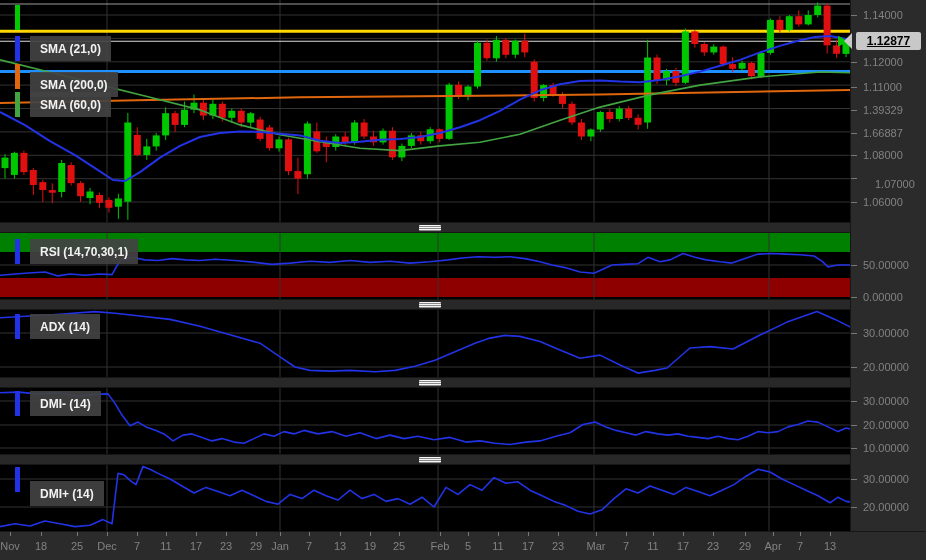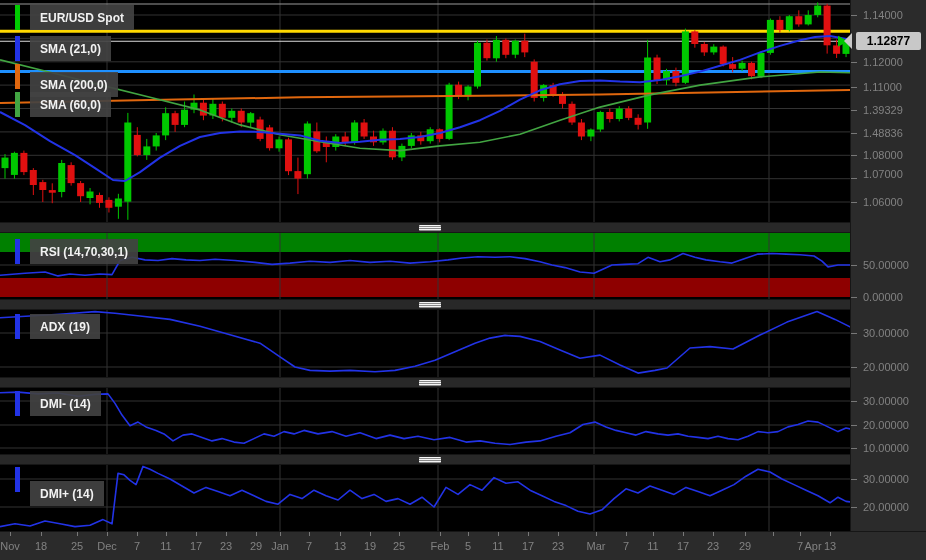--- a/index.html
+++ b/index.html
@@ -9,21 +9,21 @@
   .sep{position:absolute;left:0;width:850px;height:11px;background:#282828;border-top:1px solid #161616;border-bottom:1px solid #161616;box-sizing:border-box;z-index:2;}
   .grip{position:absolute;left:419px;top:2px;width:22px;height:6px;border-radius:1px;
         background:repeating-linear-gradient(to bottom,#f5f5f5 0,#f5f5f5 1px,#8a8a8a 1px,#8a8a8a 2px);}
   .lbar{position:absolute;left:15px;width:5px;height:25px;z-index:3;}
   .lblbox{position:absolute;left:30px;height:25px;display:flex;align-items:center;background:rgba(66,66,66,0.92);
           color:#f2f2f2;font-size:12px;font-weight:bold;padding:0 10px;white-space:nowrap;z-index:3;}
   #right-axis{position:absolute;left:850px;top:0;width:76px;height:560px;background:#2b2b2b;border-left:1px solid #161616;box-sizing:border-box;z-index:4;}
   .axlab{position:absolute;left:12px;color:#828282;font-size:11px;white-space:nowrap;}
   .atick{position:absolute;left:0;width:6px;height:1px;background:#787878;}
   #price-box{position:absolute;left:5px;width:65px;height:18px;background:#c8c8c8;color:#000;
-             font-size:12px;font-weight:bold;display:flex;align-items:center;justify-content:center;border-radius:2px;z-index:5;}
+             font-size:12px;font-weight:bold;display:flex;align-items:center;justify-content:center;border-radius:2px;z-index:5;text-decoration:underline;}
   #price-arrow{position:absolute;left:-7px;width:0;height:0;border-top:8px solid transparent;
                border-bottom:8px solid transparent;border-right:8px solid #c8c8c8;z-index:5;}
   #bottom-axis{position:absolute;left:0;top:531px;width:926px;height:43px;background:#2b2b2b;border-top:1px solid #161616;box-sizing:border-box;z-index:4;}
   .dlab{position:absolute;top:8px;color:#828282;font-size:11px;transform:translateX(-50%);white-space:nowrap;}
   .dtick{position:absolute;top:0;width:1px;height:4px;background:#787878;}
 </style>
 </head>
 <body>
 
 <div id="root">
@@ -266,43 +266,40 @@
       <polyline points="0,59.9 50,72.3 100,84.9 150,97.3 200,109.9 240,124.9 280,134.7 320,141.7 360,148.2 400,150.6 440,145.9 480,142.2 520,134.2 560,120.2 600,107.1 650,94.9 700,85.1 760,76.9 820,72.0 857,73.0" fill="none" stroke="#42A542" stroke-width="1.6" stroke-linejoin="round"></polyline>
       <polyline points="0,112.0 25,125.1 50,141.2 75,155.2 95,168.1 113,180.0 125,181.0 140,172.1 160,157.6 180,145.9 200,137.0 220,133.0 240,131.4 260,131.9 280,133.7 300,135.4 320,140.8 340,143.1 360,141.7 380,139.8 400,138.9 420,137.0 440,133.0 460,127.2 480,120.2 500,110.8 520,99.6 540,90.3 560,84.2 580,80.9 600,80.4 620,81.6 640,82.3 660,80.0 680,76.2 700,71.6 720,65.7 740,59.9 760,52.4 780,45.9 800,40.2 815,37.0 830,36.0 845,38.8 857,41.2" fill="none" stroke="#2233E6" stroke-width="2" stroke-linejoin="round"></polyline>
       <polygon points="838,35.8 848,41.3 838,46.8" fill="#00C800"></polygon>
       <polyline points="0,275.2 25,273.3 45,272.0 58,275.9 70,274.0 85,275.2 100,274.0 112,274.6 120,260.5 132,257.3 145,259.9 158,260.5 172,258.6 186,259.9 200,260.5 215,259.2 235,260.5 255,262.4 272,264.4 290,263.1 310,261.2 330,262.4 350,260.5 370,262.4 390,261.2 410,263.1 430,261.8 448,259.9 462,258.0 478,256.7 495,257.3 510,256.7 525,258.6 540,261.8 552,265.0 565,267.6 580,272.0 594,273.3 605,268.2 612,265.0 625,264.4 638,263.7 648,257.3 660,261.8 670,259.9 683,253.5 695,257.3 706,259.9 720,261.8 732,263.1 745,258.6 758,254.1 772,253.5 786,254.1 800,254.8 814,256.0 822,261.2 828,266.9 838,265.0 850,265.0 857,265.6" fill="none" stroke="#2233E6" stroke-width="1.6" stroke-linejoin="round"></polyline>
       <polyline points="0,317.7 30,316.0 60,314.3 95,311.6 115,313.3 140,316.0 170,319.4 200,326.2 230,334.7 260,343.2 280,356.8 295,367.0 310,370.4 330,371.1 350,370.4 375,371.8 395,370.4 415,366.3 435,360.2 455,351.7 475,343.2 490,338.1 505,335.4 520,336.4 540,341.5 560,350.0 580,358.2 600,355.1 620,365.0 638,373.1 655,370.4 667,368.0 690,348.0 710,346.6 733,349.0 760,335.0 787,322.1 817,311.6 835,319.4 850,326.9 857,327.9" fill="none" stroke="#2233E6" stroke-width="1.6" stroke-linejoin="round"></polyline>
       <polyline points="0,392.8 18,392.1 38,393.9 58,393.0 78,396.3 95,394.4 108,393.9 115,403.4 122,415.1 130,425.7 138,422.1 146,426.9 156,430.4 164,433.9 173,440.9 183,435.1 192,433.9 202,437.4 212,440.9 222,438.6 234,442.1 244,443.3 254,438.6 264,433.9 274,436.3 284,431.6 294,433.9 304,430.4 318,433.9 332,431.6 346,436.3 360,432.7 376,438.6 390,435.1 404,438.6 418,436.3 434,439.8 450,437.4 466,442.1 480,440.9 495,443.3 510,444.5 526,442.1 540,440.9 556,436.3 570,432.7 583,424.5 595,422.1 606,426.9 616,430.4 626,432.7 636,435.1 646,431.6 658,433.9 668,435.1 678,433.9 688,436.3 698,437.4 708,438.6 718,436.3 728,438.6 738,439.8 748,436.3 758,431.6 768,432.7 778,431.6 788,426.9 798,424.5 808,421.0 818,422.1 828,426.9 838,431.6 846,428.0 857,430.4" fill="none" stroke="#2233E6" stroke-width="1.6" stroke-linejoin="round"></polyline>
       <polyline points="0,526.6 15,523.8 30,526.0 45,521.0 60,523.8 75,526.6 90,525.2 103,519.6 112,523.8 118,473.4 124,474.8 130,480.4 136,484.6 143,466.4 150,469.2 158,473.4 170,479.0 182,486.0 194,493.0 206,487.4 218,491.6 230,495.8 242,490.2 254,495.8 266,501.4 278,504.2 290,494.4 302,498.6 314,490.2 326,495.8 338,500.0 350,490.2 362,498.6 374,494.4 386,501.4 398,498.6 410,504.2 422,497.2 434,507.0 446,487.4 458,494.4 470,484.6 482,490.2 494,477.6 506,483.2 518,481.8 530,490.2 542,495.8 554,501.4 566,505.6 578,511.2 590,514.0 602,509.8 614,498.6 626,488.8 638,493.0 650,486.0 662,490.2 674,494.4 686,487.4 698,491.6 710,495.8 722,490.2 734,484.6 746,476.2 758,469.2 770,472.0 782,479.0 794,484.6 806,490.2 818,495.8 830,502.8 838,497.2 846,501.4 857,502.8" fill="none" stroke="#2233E6" stroke-width="1.6" stroke-linejoin="round"></polyline>
     </svg>
 
   <div class="lbar" style="top: 5px; background: rgb(0, 204, 0);"></div>
-  <div class="lblbox" style="top:5px">
-    <span>EUR/USD Spot</span>
-  </div>
   <div class="lbar" style="top: 36px; background: rgb(34, 51, 230);"></div>
   <div class="lblbox" style="top:36px">
     <span>SMA (21,0)</span>
   </div>
   <div class="lbar" style="top: 64px; background: rgb(224, 103, 14);"></div>
   <div class="lblbox" style="top:72px">
     <span>SMA (200,0)</span>
   </div>
   <div class="lbar" style="top: 92px; background: rgb(66, 165, 66);"></div>
   <div class="lblbox" style="top:92px">
     <span>SMA (60,0)</span>
   </div>
 
   <div class="lbar" style="top: 239px; background: rgb(34, 51, 230);"></div>
   <div class="lblbox" style="top:239px">
     <span>RSI (14,70,30,1)</span>
   </div>
   <div class="lbar" style="top: 314px; background: rgb(34, 51, 230);"></div>
   <div class="lblbox" style="top:314px">
-    <span>ADX (19)</span>
+    <span>ADX (14)</span>
   </div>
   <div class="lbar" style="top: 391px; background: rgb(34, 51, 230);"></div>
   <div class="lblbox" style="top:391px">
     <span>DMI- (14)</span>
   </div>
   <div class="lbar" style="top: 467px; background: rgb(34, 51, 230);"></div>
   <div class="lblbox" style="top:481px">
     <span>DMI+ (14)</span>
   </div>
 
@@ -326,25 +323,25 @@
     </div>
   <div class="atick" style="top: 15px;"></div>
       <div class="axlab" style="top: 9px;">1.14000</div>
       <div class="atick" style="top: 62px;"></div>
       <div class="axlab" style="top: 56px;">1.12000</div>
       <div class="atick" style="top: 87px;"></div>
       <div class="axlab" style="top: 81px;">1.11000</div>
       <div class="atick" style="top: 110px;"></div>
       <div class="axlab" style="top: 104px;">1.39329</div>
       <div class="atick" style="top: 133px;"></div>
-      <div class="axlab" style="top: 127px;">1.48836</div>
+      <div class="axlab" style="top: 127px;">1.66887</div>
       <div class="atick" style="top: 155px;"></div>
       <div class="axlab" style="top: 149px;">1.08000</div>
       <div class="atick" style="top: 178px;"></div>
-      <div class="axlab" style="top: 168px;">1.07000</div>
+      <div class="axlab" style="top: 178px; margin-left: 12px;">1.07000</div>
       <div class="atick" style="top: 202px;"></div>
       <div class="axlab" style="top: 196px;">1.06000</div>
       <div class="atick" style="top: 265px;"></div>
       <div class="axlab" style="top: 259px;">50.00000</div>
       <div class="atick" style="top: 297px;"></div>
       <div class="axlab" style="top: 291px;">0.00000</div>
       <div class="atick" style="top: 333px;"></div>
       <div class="axlab" style="top: 327px;">30.00000</div>
       <div class="atick" style="top: 367px;"></div>
       <div class="axlab" style="top: 361px;">20.00000</div>
@@ -405,20 +402,20 @@
       <div class="dlab" style="left: 626px;">7</div>
       <div class="dtick" style="left: 653px;"></div>
       <div class="dlab" style="left: 653px;">11</div>
       <div class="dtick" style="left: 683px;"></div>
       <div class="dlab" style="left: 683px;">17</div>
       <div class="dtick" style="left: 713px;"></div>
       <div class="dlab" style="left: 713px;">23</div>
       <div class="dtick" style="left: 745px;"></div>
       <div class="dlab" style="left: 745px;">29</div>
       <div class="dtick" style="left: 773px;"></div>
-      <div class="dlab" style="left: 773px; margin-left: 40px;">Apr</div>
+      <div class="dlab" style="left: 773px;">Apr</div>
       <div class="dtick" style="left: 800px;"></div>
       <div class="dlab" style="left: 800px;">7</div>
       <div class="dtick" style="left: 830px;"></div>
       <div class="dlab" style="left: 830px;">13</div>
     </div>
 
 </div>
 
 </body></html>

